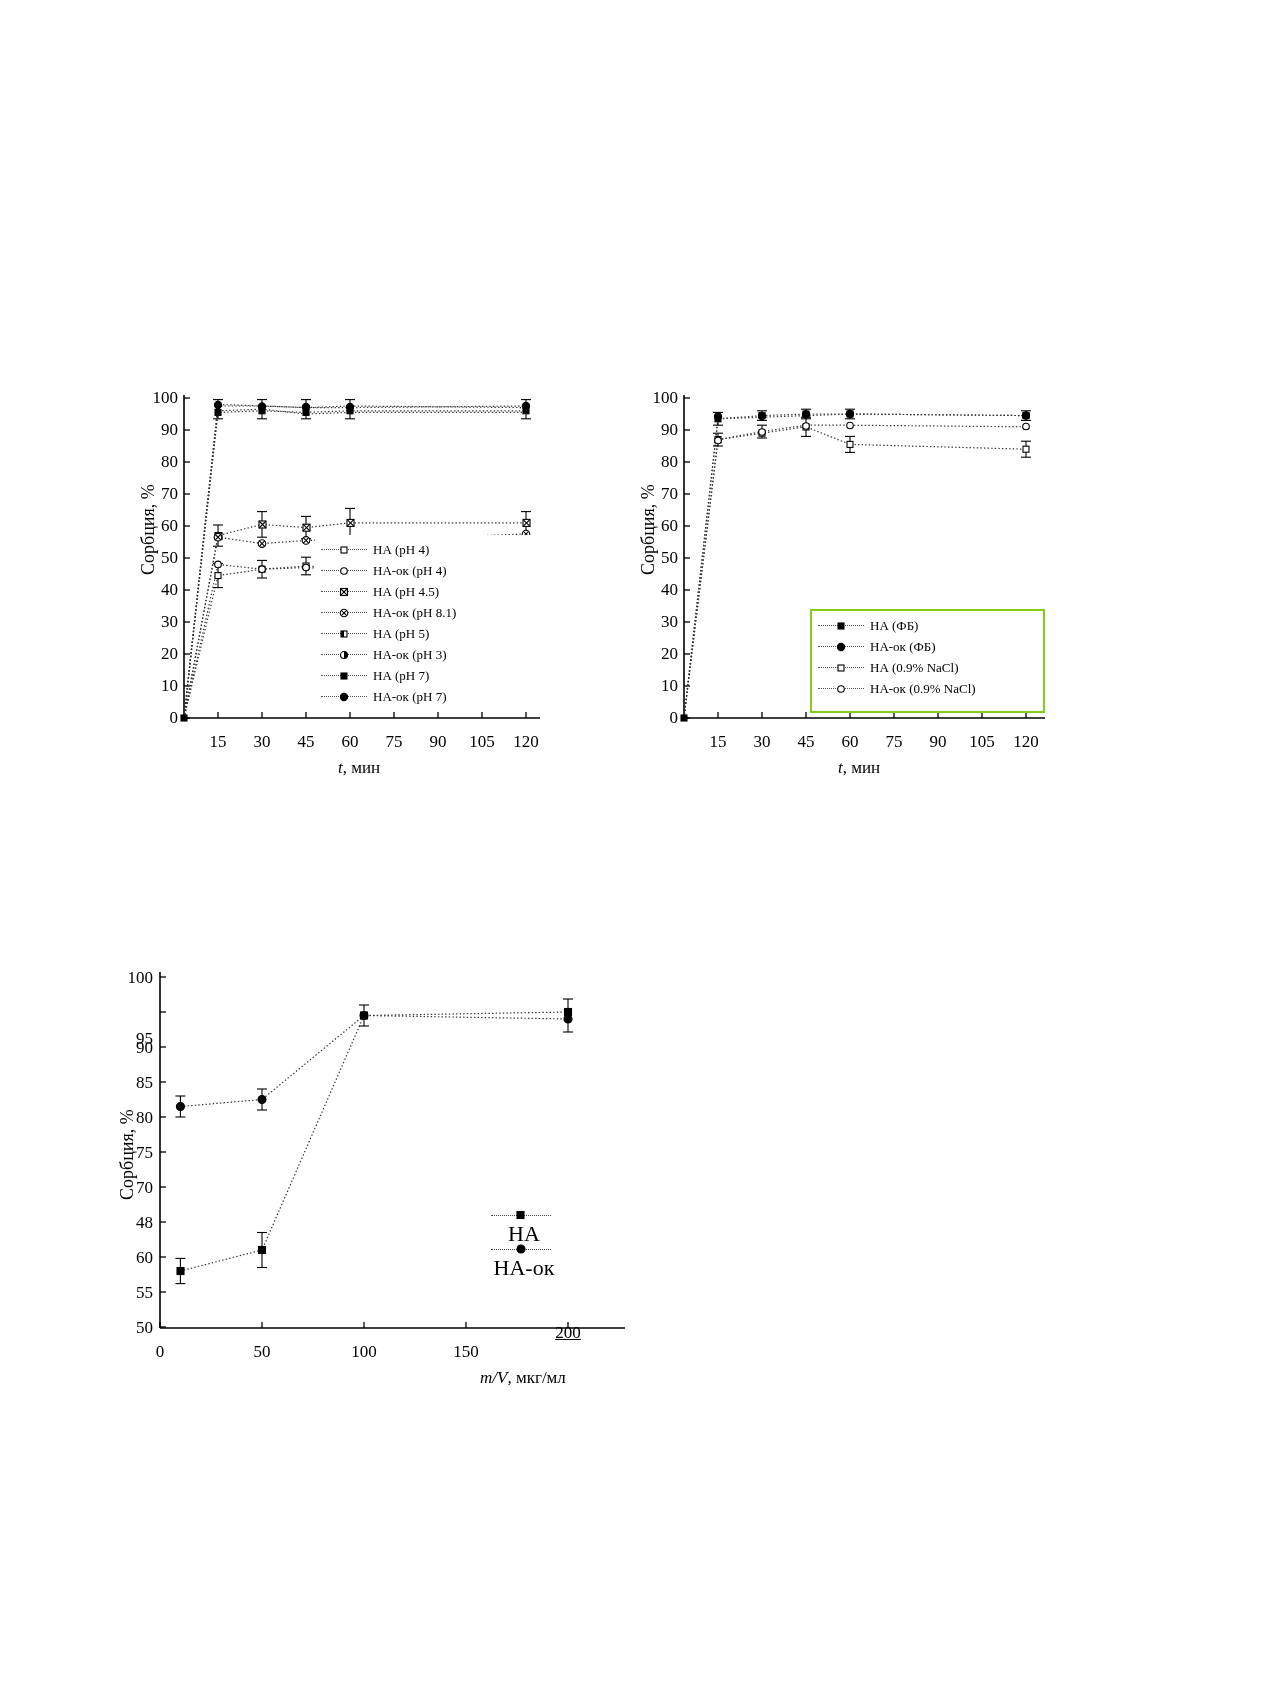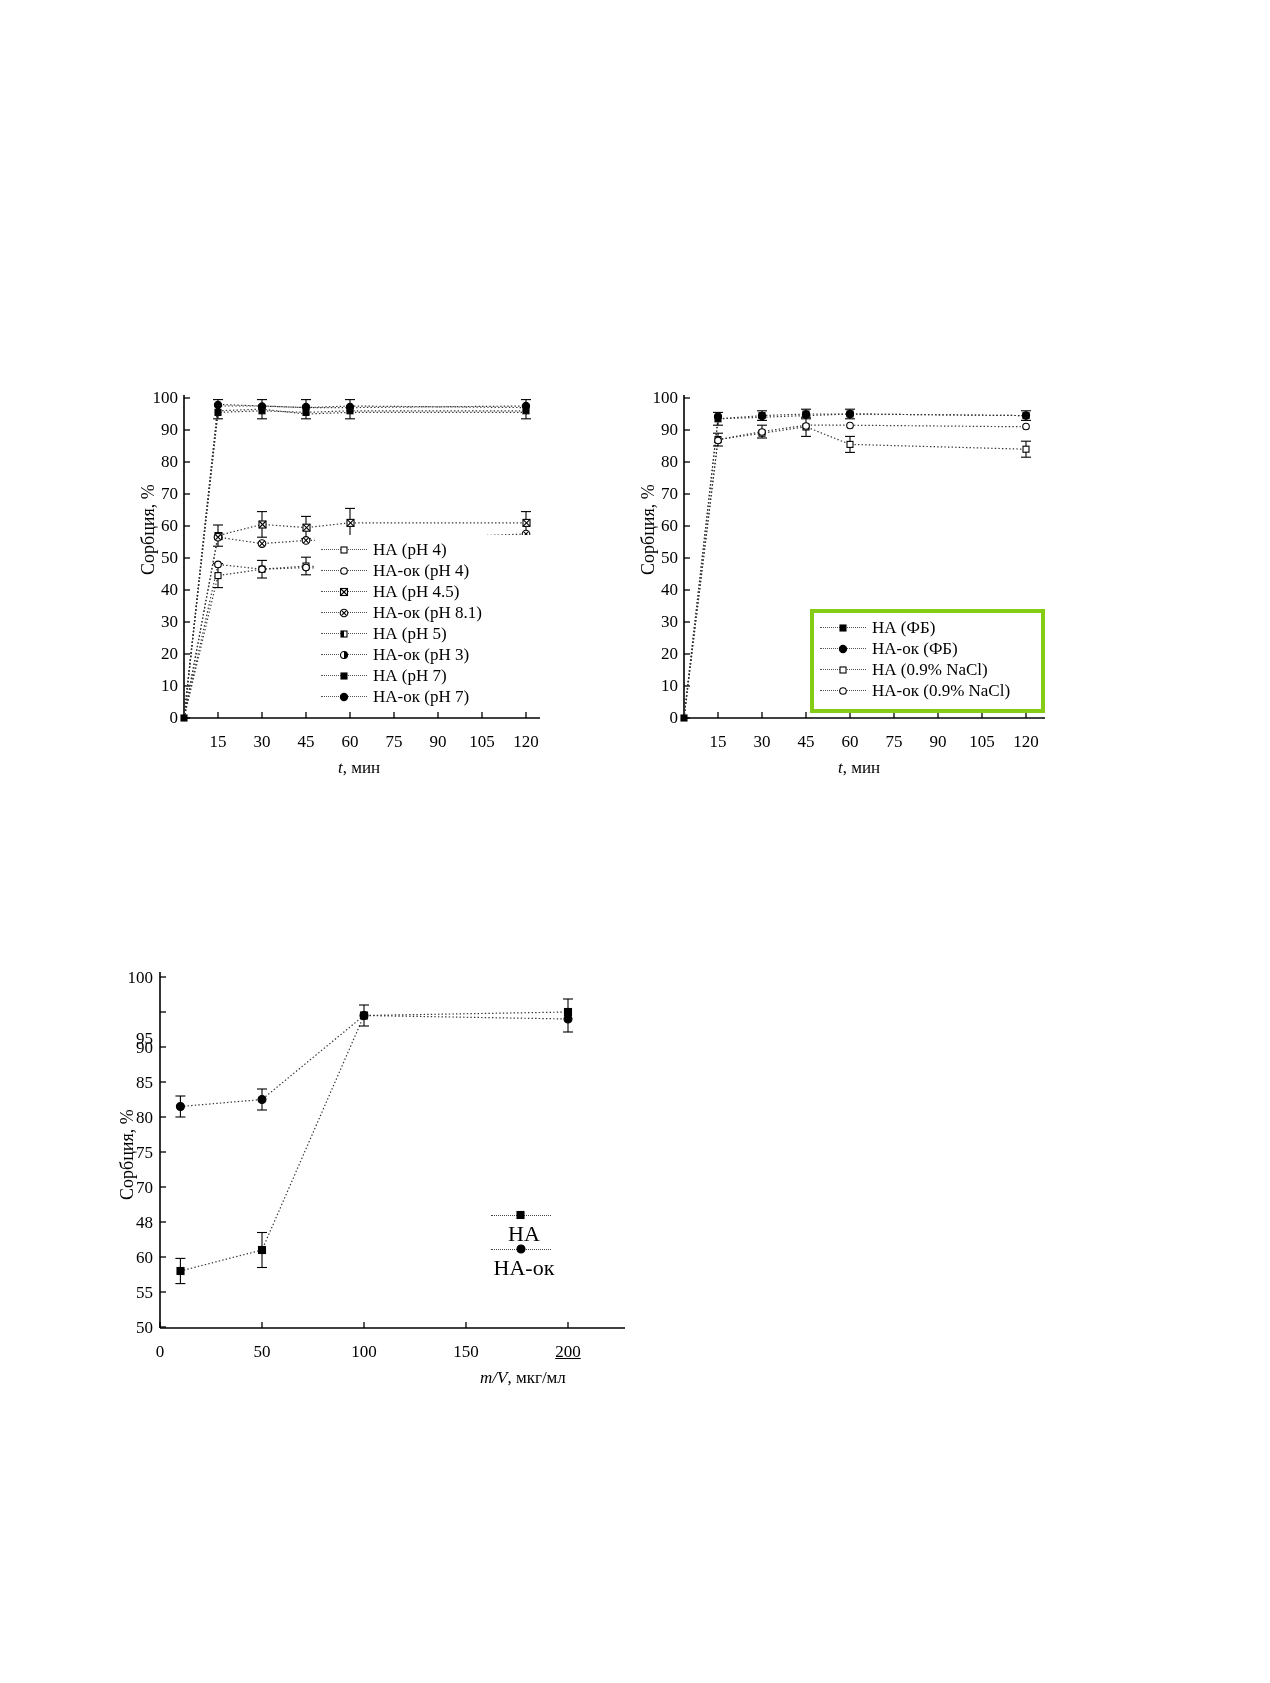--- a/index.html
+++ b/index.html
@@ -38,21 +38,21 @@
   }
   .ylabel-rot {
     position: absolute;
     transform-origin: 0 0;
     transform: rotate(-90deg);
     font-size: 18px;
     white-space: nowrap;
   }
   .legend-box {
     position: absolute;
-    border: 4px solid #84cc16;
+    border: 2px solid #84cc16;
     background: #fff;
     padding: 4px 8px 4px 6px;
     box-sizing: border-box;
   }
   .legend-box.noborder {
     border: none;
   }
   .legend-row {
     display: flex;
     align-items: center;
@@ -68,21 +68,21 @@
   }
   .legend-sample .lsline {
     position: absolute;
     top: 5.5px;
     left: 0;
     width: 46px;
     height: 0;
     border-top: 1.2px dotted #555;
   }
   .legend-label {
-    font-size: 17px;
+    font-size: 13px;
     font-family: "Liberation Serif", serif;
   }
   svg {
     position: absolute;
     top: 0;
     left: 0;
     overflow: visible;
   }
   .mk {
     stroke: #000;
@@ -552,21 +552,21 @@
   <div class="ytick" style="left:14px; top:228px; width:44px;">70</div>
   <div class="ytick" style="left:14px; top:263px; width:44px;">48</div>
   <div class="ytick" style="left:14px; top:298px; width:44px;">60</div>
   <div class="ytick" style="left:14px; top:333px; width:44px;">55</div>
   <div class="ytick" style="left:14px; top:368px; width:44px;">50</div>
 
   <div class="xtick" style="left:50px; top:392px; width:30px;">0</div>
   <div class="xtick" style="left:152px; top:392px; width:30px;">50</div>
   <div class="xtick" style="left:254px; top:392px; width:30px;">100</div>
   <div class="xtick" style="left:356px; top:392px; width:30px;">150</div>
-  <div class="xtick" style="left:458px; top:392px; width:30px;text-decoration:underline;">200</div>
+  <div class="xtick" style="left:458px; top:373px; width:30px;text-decoration:underline;">200</div>
 
   <div class="axis-label" style="left:385px; top:418px;">
     <i>m/V</i><span>, мкг/мл</span>
   </div>
 
   <svg width="540" height="450" viewBox="0 0 540 450">
     <line x1="65" y1="22" x2="65" y2="378" stroke="#000" stroke-width="1.6"></line>
     <line x1="65" y1="378" x2="530" y2="378" stroke="#000" stroke-width="1.6"></line>
     <g stroke="#000" stroke-width="1.3">
       <line x1="65" y1="27" x2="71" y2="27"></line>

